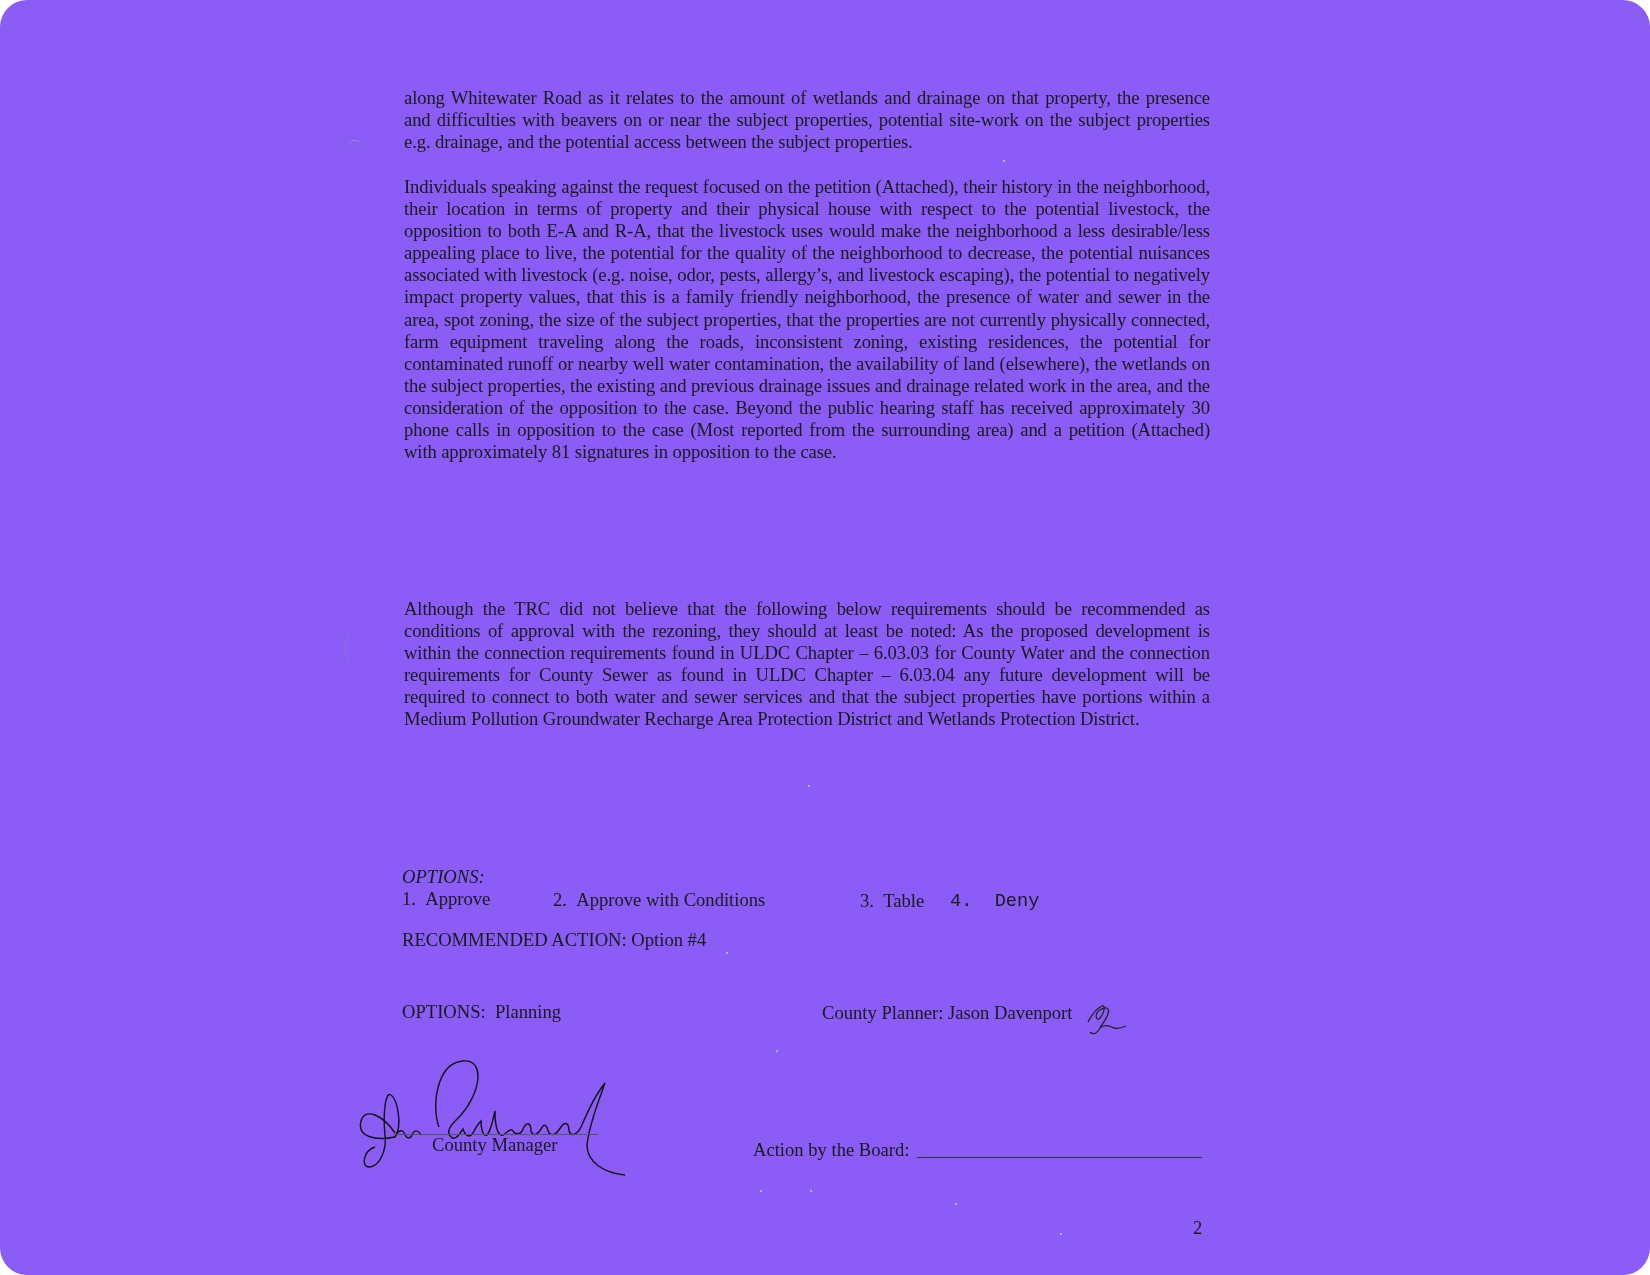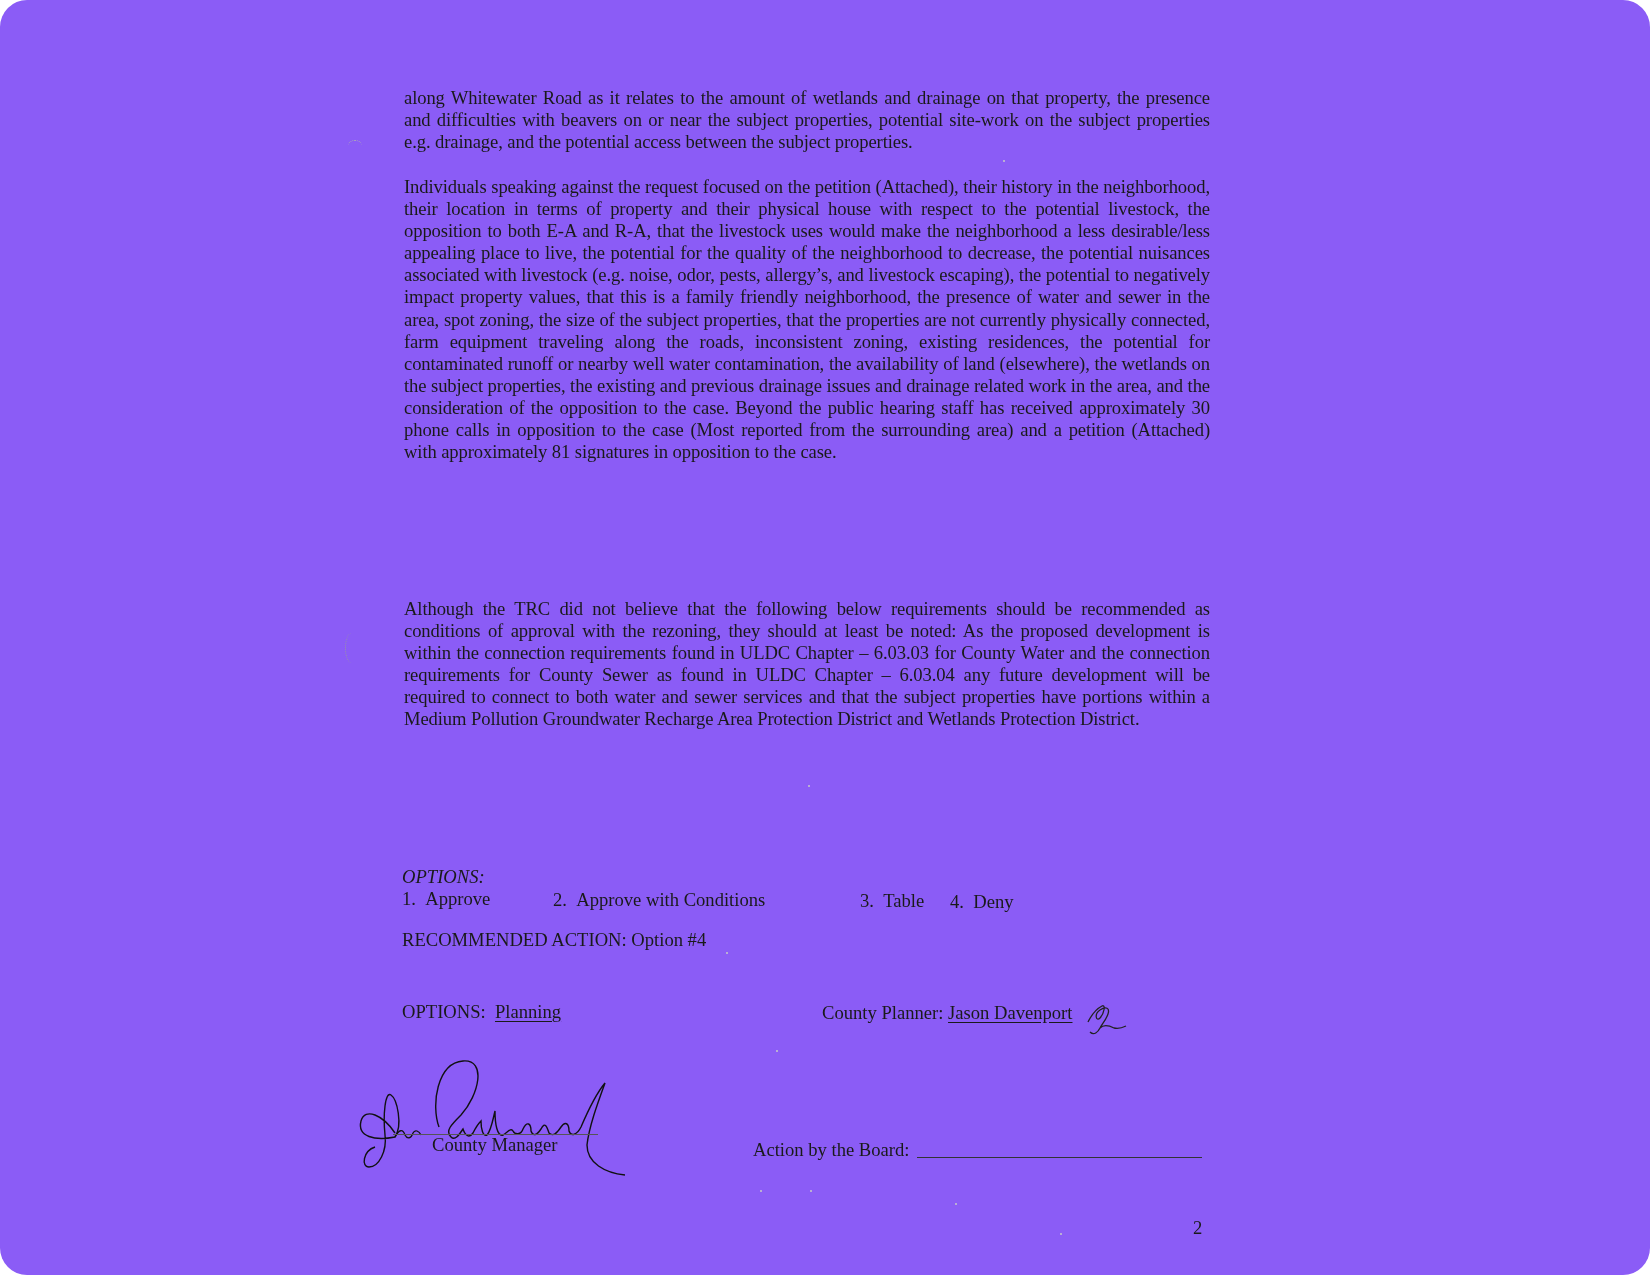--- a/index.html
+++ b/index.html
@@ -11,21 +11,21 @@
   .page { position: absolute; inset: 0; background: #8b5cf6; border-radius: 27px; }
   .para {
     position: absolute; left: 404px; width: 806px;
     font-size: 18.6px; line-height: 22.1px;
     text-align: justify; letter-spacing: -0.1px;
   }
   #p1 { top: 87px; }
   #p2 { top: 176px; }
   #p3 { top: 598px; }
   .line { position: absolute; font-size: 18.6px; white-space: nowrap; }
-  .u { text-decoration: underline; text-underline-offset: 3px; }
+  .u { text-underline-offset: 3px; }
   .rule { position: absolute; height: 1px; background: #333; }
   svg.sig { position: absolute; overflow: visible; }
   .speck { position: absolute; width: 2px; height: 2px; background: #c9c9c9; border-radius: 1px; }
   .margin-mark { position: absolute; border-left: 1.5px dotted #9a9a9a; border-radius: 50%; }
 </style>
 </head>
 <body>
 
 <div class="page">
 
@@ -39,21 +39,21 @@
   <div class="line" style="left:402px;top:866px;font-style:italic;">OPTIONS:</div>
   <div class="line" style="left:402px;top:888px;">
     <span>1.</span>&nbsp;&nbsp;<span>Approve</span>
   </div>
   <div class="line" style="left:553px;top:889px;">
     <span>2.</span>&nbsp;&nbsp;<span>Approve with Conditions</span>
   </div>
   <div class="line" style="left:828px;top:890px;margin-left:32px;">
     <span>3.</span>&nbsp;&nbsp;<span>Table</span>
   </div>
-  <div class="line" style="left:950px;top:891px;">
+  <div class="line" style="left:950px;top:891px;font-family:Liberation Mono, monospace;">
     <span>4.</span>&nbsp;&nbsp;<span>Deny</span>
   </div>
 
   <div class="line" style="left:402px;top:929px;">RECOMMENDED ACTION: Option #4</div>
 
   <div class="line" style="left:402px;top:1001px;">
     <span>OPTIONS:</span>&nbsp;&nbsp;<span class="u">Planning</span>
   </div>
   <div class="line" style="left:822px;top:1002px;text-align:center;">
     <span>County Planner:</span>&nbsp;<span class="u">Jason Davenport</span>

